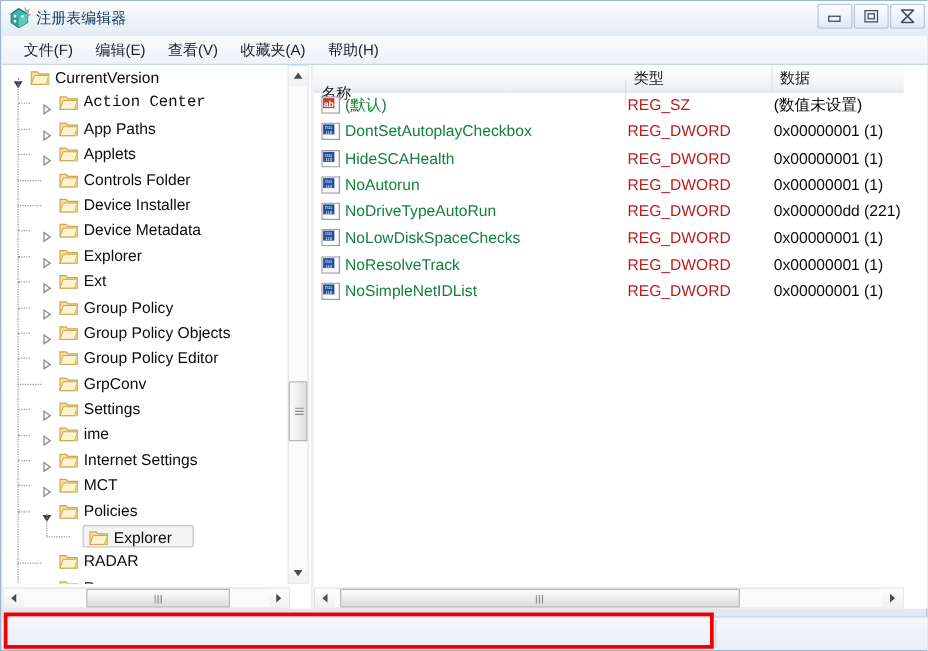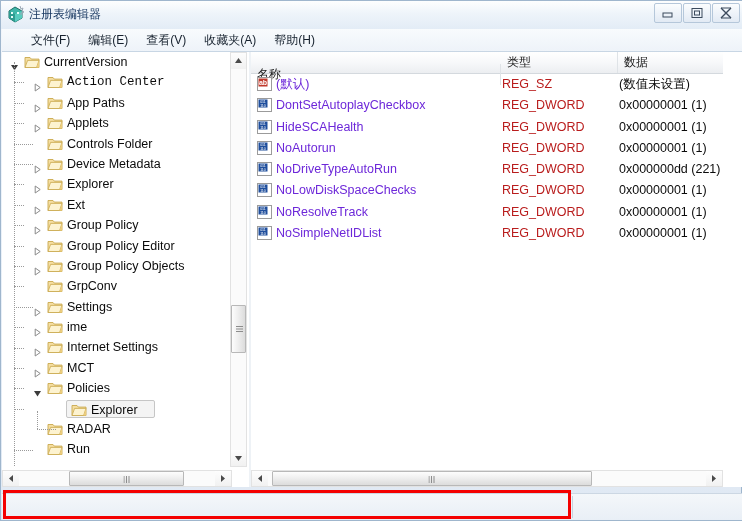--- a/index.html
+++ b/index.html
@@ -67,21 +67,21 @@
   
   .menubar {
     position: absolute;
     left: 1px; top: 28px;
     width: 740px;
     height: 23px;
     background: linear-gradient(180deg,#f8fbfd 0%,#eef3f9 100%);
     border-bottom: 1px solid #c8d6e4;
     display: flex;
     align-items: center;
-    padding-left: 20px;
+    padding-left: 8px;
     box-sizing: border-box;
   }
   .menu-item {
     font-size: 12px;
     color: #16212e;
     padding: 2px 9px;
     white-space: nowrap;
     cursor: default;
   }
 
@@ -256,21 +256,21 @@
   }
   .lv-icon {
     position: absolute;
     left: 6px; top: 3px;
     width: 15px; height: 14px;
   }
   .lv-name {
     position: absolute;
     left: 25px; top: 0;
     font-size: 12.5px;
-    color: #6d28d9;
+    color: #15803d;
     white-space: nowrap;
   }
   .lv-type {
     position: absolute;
     left: 251px; top: 0;
     font-size: 12.5px;
     color: #b91c1c;
     white-space: nowrap;
   }
   .lv-data {
@@ -422,20 +422,28 @@
           </div>
           <div class="tree-row">
             <span class="folder" style="left: 45px;"><svg width="16" height="14" viewBox="0 0 16 14">
                 <path d="M1 2.5 h5 l1.4 1.6 H15 v8.4 H1 Z" fill="#f5deA0" stroke="#c9a84e" stroke-width="0.9"></path>
                 <path d="M1 12.5 L3.6 5.4 H15 L12.6 12.5 Z" fill="#fdf3d0" stroke="#c9a84e" stroke-width="0.8"></path>
                 <path d="M12.6 12.5 L15 5.4 V12.5 Z" fill="#eccd7c"></path>
               </svg></span>
             <span class="label" style="left: 65px;">Controls Folder</span>
           </div>
           <div class="tree-row">
+            <span class="folder" style="left: 45px;"><svg width="16" height="14" viewBox="0 0 16 14">
+                <path d="M1 2.5 h5 l1.4 1.6 H15 v8.4 H1 Z" fill="#f5deA0" stroke="#c9a84e" stroke-width="0.9"></path>
+                <path d="M1 12.5 L3.6 5.4 H15 L12.6 12.5 Z" fill="#fdf3d0" stroke="#c9a84e" stroke-width="0.8"></path>
+                <path d="M12.6 12.5 L15 5.4 V12.5 Z" fill="#eccd7c"></path>
+              </svg></span>
+            <span class="label" style="left: 65px;">Device Installer</span>
+          </div>
+          <div class="tree-row">
             <span class="glyph" style="left: 31px; padding-top: 6px;"><svg width="9" height="9" viewBox="0 0 9 9">
                 <polygon points="2.2,1 7.2,4.5 2.2,8" fill="none" stroke="#8a8a8a" stroke-width="1"></polygon>
               </svg></span>
             <span class="folder" style="left: 45px;"><svg width="16" height="14" viewBox="0 0 16 14">
                 <path d="M1 2.5 h5 l1.4 1.6 H15 v8.4 H1 Z" fill="#f5deA0" stroke="#c9a84e" stroke-width="0.9"></path>
                 <path d="M1 12.5 L3.6 5.4 H15 L12.6 12.5 Z" fill="#fdf3d0" stroke="#c9a84e" stroke-width="0.8"></path>
                 <path d="M12.6 12.5 L15 5.4 V12.5 Z" fill="#eccd7c"></path>
               </svg></span>
             <span class="label" style="left: 65px;">Device Metadata</span>
           </div>
@@ -474,32 +482,32 @@
           </div>
           <div class="tree-row">
             <span class="glyph" style="left: 31px; padding-top: 6px;"><svg width="9" height="9" viewBox="0 0 9 9">
                 <polygon points="2.2,1 7.2,4.5 2.2,8" fill="none" stroke="#8a8a8a" stroke-width="1"></polygon>
               </svg></span>
             <span class="folder" style="left: 45px;"><svg width="16" height="14" viewBox="0 0 16 14">
                 <path d="M1 2.5 h5 l1.4 1.6 H15 v8.4 H1 Z" fill="#f5deA0" stroke="#c9a84e" stroke-width="0.9"></path>
                 <path d="M1 12.5 L3.6 5.4 H15 L12.6 12.5 Z" fill="#fdf3d0" stroke="#c9a84e" stroke-width="0.8"></path>
                 <path d="M12.6 12.5 L15 5.4 V12.5 Z" fill="#eccd7c"></path>
               </svg></span>
+            <span class="label" style="left: 65px;">Group Policy Objects</span>
+          </div>
+          <div class="tree-row">
+            <span class="glyph" style="left: 31px; padding-top: 6px;"><svg width="9" height="9" viewBox="0 0 9 9">
+                <polygon points="2.2,1 7.2,4.5 2.2,8" fill="none" stroke="#8a8a8a" stroke-width="1"></polygon>
+              </svg></span>
+            <span class="folder" style="left: 45px;"><svg width="16" height="14" viewBox="0 0 16 14">
+                <path d="M1 2.5 h5 l1.4 1.6 H15 v8.4 H1 Z" fill="#f5deA0" stroke="#c9a84e" stroke-width="0.9"></path>
+                <path d="M1 12.5 L3.6 5.4 H15 L12.6 12.5 Z" fill="#fdf3d0" stroke="#c9a84e" stroke-width="0.8"></path>
+                <path d="M12.6 12.5 L15 5.4 V12.5 Z" fill="#eccd7c"></path>
+              </svg></span>
             <span class="label" style="left: 65px;">Group Policy Editor</span>
-          </div>
-          <div class="tree-row">
-            <span class="glyph" style="left: 31px; padding-top: 6px;"><svg width="9" height="9" viewBox="0 0 9 9">
-                <polygon points="2.2,1 7.2,4.5 2.2,8" fill="none" stroke="#8a8a8a" stroke-width="1"></polygon>
-              </svg></span>
-            <span class="folder" style="left: 45px;"><svg width="16" height="14" viewBox="0 0 16 14">
-                <path d="M1 2.5 h5 l1.4 1.6 H15 v8.4 H1 Z" fill="#f5deA0" stroke="#c9a84e" stroke-width="0.9"></path>
-                <path d="M1 12.5 L3.6 5.4 H15 L12.6 12.5 Z" fill="#fdf3d0" stroke="#c9a84e" stroke-width="0.8"></path>
-                <path d="M12.6 12.5 L15 5.4 V12.5 Z" fill="#eccd7c"></path>
-              </svg></span>
-            <span class="label" style="left: 65px;">Group Policy Objects</span>
           </div>
           <div class="tree-row">
             <span class="folder" style="left: 45px;"><svg width="16" height="14" viewBox="0 0 16 14">
                 <path d="M1 2.5 h5 l1.4 1.6 H15 v8.4 H1 Z" fill="#f5deA0" stroke="#c9a84e" stroke-width="0.9"></path>
                 <path d="M1 12.5 L3.6 5.4 H15 L12.6 12.5 Z" fill="#fdf3d0" stroke="#c9a84e" stroke-width="0.8"></path>
                 <path d="M12.6 12.5 L15 5.4 V12.5 Z" fill="#eccd7c"></path>
               </svg></span>
             <span class="label" style="left: 65px;">GrpConv</span>
           </div>
           <div class="tree-row">

